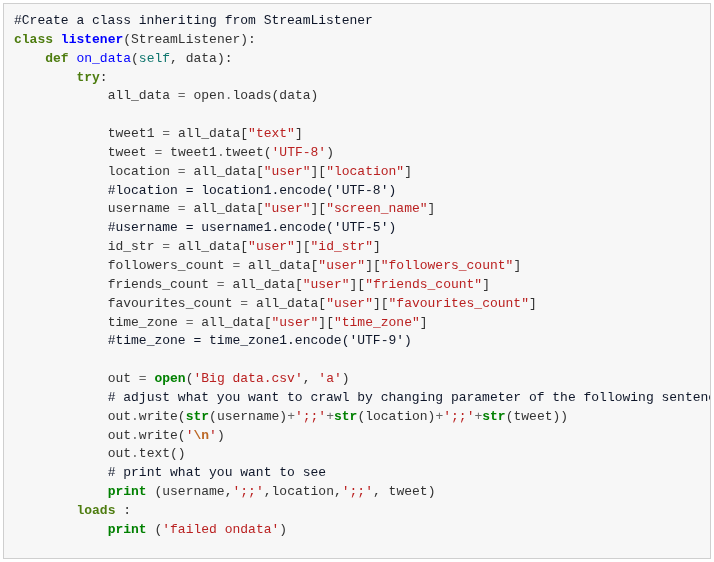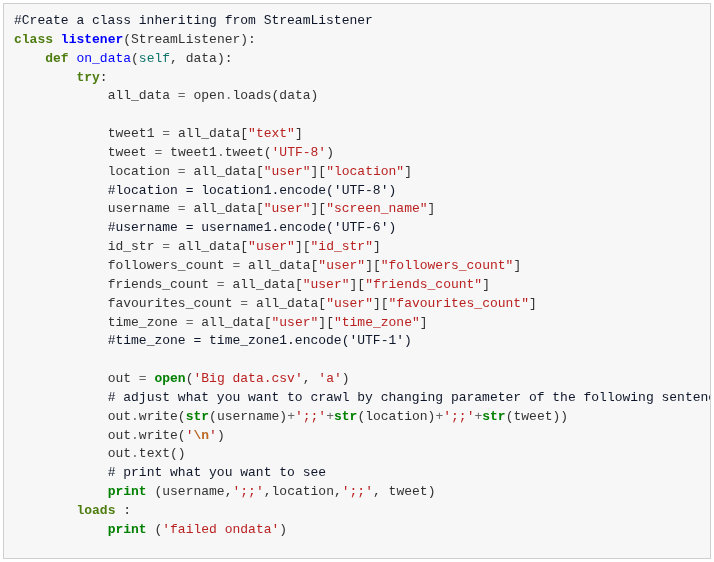--- a/index.html
+++ b/index.html
@@ -41,27 +41,27 @@
 <span class="k">class</span> <span class="nc">listener</span><span class="p">(</span><span class="n">StreamListener</span><span class="p">):</span>
     <span class="k">def</span> <span class="nf">on_data</span><span class="p">(</span><span class="bp">self</span><span class="p">,</span> <span class="n">data</span><span class="p">):</span>
         <span class="k">try</span><span class="p">:</span>
             <span class="n">all_data</span> <span class="o">=</span> <span class="n">open</span><span class="o">.</span><span class="n">loads</span><span class="p">(</span><span class="n">data</span><span class="p">)</span>
 
             <span class="n">tweet1</span> <span class="o">=</span> <span class="n">all_data</span><span class="p">[</span><span class="s">"text"</span><span class="p">]</span>
             <span class="n">tweet</span> <span class="o">=</span> <span class="n">tweet1</span><span class="o">.</span><span class="n">tweet</span><span class="p">(</span><span class="s">'UTF-8'</span><span class="p">)</span>
             <span class="n">location</span> <span class="o">=</span> <span class="n">all_data</span><span class="p">[</span><span class="s">"user"</span><span class="p">][</span><span class="s">"location"</span><span class="p">]</span>
             <span class="c">#location = location1.encode('UTF-8')</span>
             <span class="n">username</span> <span class="o">=</span> <span class="n">all_data</span><span class="p">[</span><span class="s">"user"</span><span class="p">][</span><span class="s">"screen_name"</span><span class="p">]</span>
-            <span class="c">#username = username1.encode('UTF-6')</span>
+            <span class="c">#username = username1.encode('UTF-5')</span>
             <span class="n">id_str</span> <span class="o">=</span> <span class="n">all_data</span><span class="p">[</span><span class="s">"user"</span><span class="p">][</span><span class="s">"id_str"</span><span class="p">]</span>
             <span class="n">followers_count</span> <span class="o">=</span> <span class="n">all_data</span><span class="p">[</span><span class="s">"user"</span><span class="p">][</span><span class="s">"followers_count"</span><span class="p">]</span>
             <span class="n">friends_count</span> <span class="o">=</span> <span class="n">all_data</span><span class="p">[</span><span class="s">"user"</span><span class="p">][</span><span class="s">"friends_count"</span><span class="p">]</span>
             <span class="n">favourites_count</span> <span class="o">=</span> <span class="n">all_data</span><span class="p">[</span><span class="s">"user"</span><span class="p">][</span><span class="s">"favourites_count"</span><span class="p">]</span>
             <span class="n">time_zone</span> <span class="o">=</span> <span class="n">all_data</span><span class="p">[</span><span class="s">"user"</span><span class="p">][</span><span class="s">"time_zone"</span><span class="p">]</span>
-            <span class="c">#time_zone = time_zone1.encode('UTF-1')</span>
+            <span class="c">#time_zone = time_zone1.encode('UTF-9')</span>
 
             <span class="n">out</span> <span class="o">=</span> <span class="nb">open</span><span class="p">(</span><span class="s">'Big data.csv'</span><span class="p">,</span> <span class="s">'a'</span><span class="p">)</span>
             <span class="c"># adjust what you want to crawl by changing parameter of the following sentence</span>
             <span class="n">out</span><span class="o">.</span><span class="n">write</span><span class="p">(</span><span class="nb">str</span><span class="p">(</span><span class="n">username</span><span class="p">)</span><span class="o">+</span><span class="s">';;'</span><span class="o">+</span><span class="nb">str</span><span class="p">(</span><span class="n">location</span><span class="p">)</span><span class="o">+</span><span class="s">';;'</span><span class="o">+</span><span class="nb">str</span><span class="p">(</span><span class="n">tweet</span><span class="p">))</span>
             <span class="n">out</span><span class="o">.</span><span class="n">write</span><span class="p">(</span><span class="s"><span>'</span><span class="se">\n</span><span>'</span></span><span class="p">)</span>
             <span class="n">out</span><span class="o">.</span><span class="n">text</span><span class="p">()</span>
             <span class="c"># print what you want to see</span>
             <span class="nb">print</span> <span class="p">(</span><span class="n">username</span><span class="p">,</span><span class="s">';;'</span><span class="p">,</span><span class="n">location</span><span class="p">,</span><span class="s">';;'</span><span class="p">,</span> <span class="n">tweet</span><span class="p">)</span>
         <span class="k">loads</span> <span class="p">:</span>
             <span class="nb">print</span> <span class="p">(</span><span class="s">'failed ondata'</span><span class="p">)</span>

